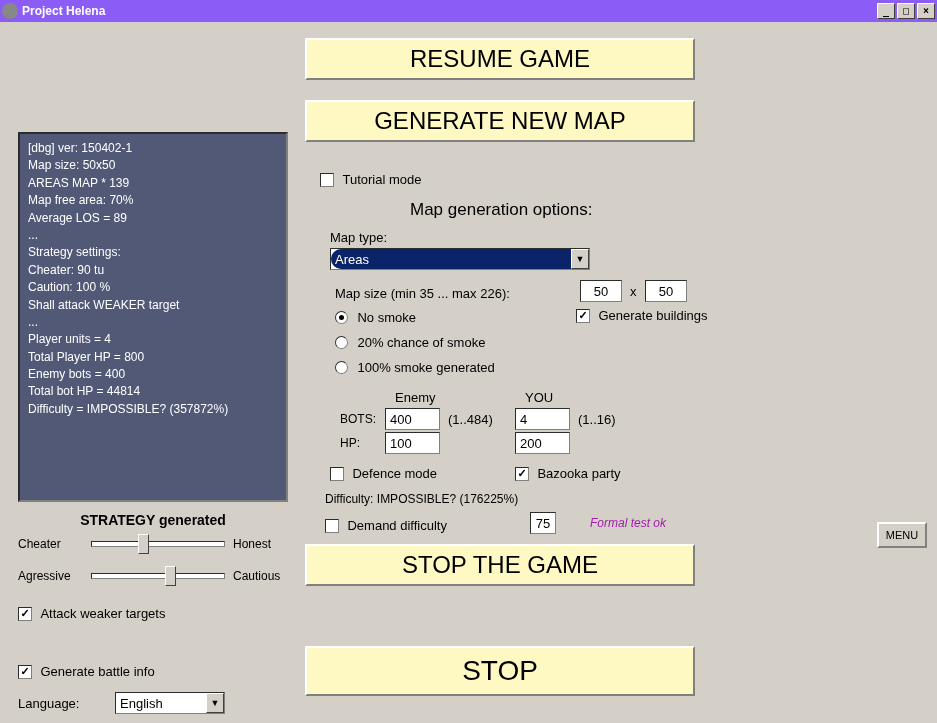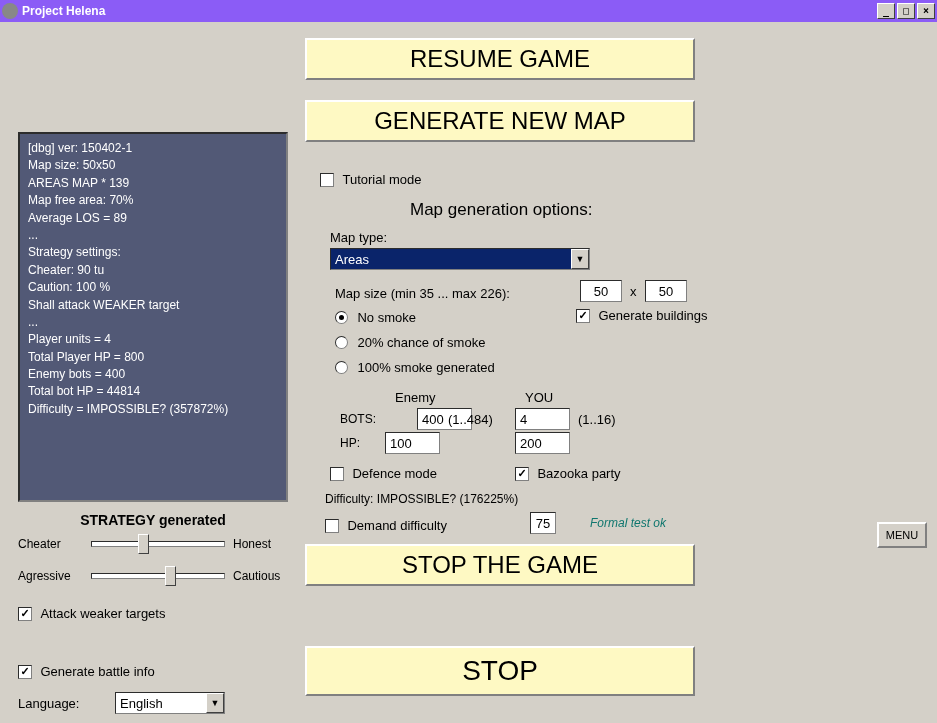--- a/index.html
+++ b/index.html
@@ -19,21 +19,21 @@
   .checkbox { display: inline-block; width: 14px; height: 14px; background: #fff; border: 1px inset #808080; margin-right: 4px; vertical-align: middle; cursor: pointer; text-align: center; line-height: 11px; font-size: 11px; font-weight: bold; }
   .checkbox.checked::after { content: "✓"; color: #000; }
   .radio { display: inline-block; width: 13px; height: 13px; border-radius: 50%; background: #fff; border: 1px inset #808080; margin-right: 5px; vertical-align: middle; cursor: pointer; position: relative; }
   .radio.checked::after { content: ""; position: absolute; left: 3px; top: 3px; width: 5px; height: 5px; background: #000; border-radius: 50%; }
   
   .lbl { font-size: 13px; }
   .section-title { font-size: 17px; }
   
   .select { display: inline-block; border: 1px inset #808080; background: #fff; height: 22px; font-size: 13px; position: relative; cursor: pointer; }
   .select .arrow { position: absolute; right: 0; top: 0; width: 18px; height: 100%; background: #d4d0c8; border: 1px solid; border-color: #fff #404040 #404040 #fff; text-align: center; line-height: 18px; font-size: 9px; }
-  .select .inner { padding: 2px 22px 2px 4px; height: 100%; line-height: 17px; }
+  .select .inner { padding: 2px 22px 2px 4px; height: 100%; line-height: 17px; border-radius: 10px; }
   .select.highlighted .inner { background: #0a246a; color: #fff; }
   
   .txt-input { border: 1px inset #808080; background: #fff; height: 22px; font-size: 13px; padding: 2px 4px; }
   
   .strategy-block { position: absolute; left: 18px; top: 490px; width: 270px; }
   .strategy-title { text-align: center; font-weight: bold; font-size: 14px; margin-bottom: 4px; }
   .slider-row { display: flex; align-items: center; font-size: 12px; margin-bottom: 8px; }
   .slider-row .left-lbl { width: 65px; }
   .slider-row .right-lbl { width: 55px; text-align: left; }
   .slider-track { flex: 1; height: 24px; position: relative; margin: 0 8px; }
@@ -111,21 +111,21 @@
     <div>
       <span class="radio"></span>
       <span class="lbl">100% smoke generated</span>
     </div>
   </div>
 
   <div class="lbl" style="position:absolute; left:395px; top:368px">Enemy</div>
   <div class="lbl" style="position:absolute; left:525px; top:368px">YOU</div>
 
   <div class="lbl" style="position:absolute; left:340px; top:390px; font-size:12px">BOTS:</div>
-  <input class="txt-input" style="position: absolute; left: 385px; top: 386px; width: 55px; margin-left: 32px;" value="400">
+  <input class="txt-input" style="position: absolute; left: 385px; top: 386px; width: 55px;" value="400">
   <span class="lbl" style="position:absolute; left:448px; top:390px">(1..484)</span>
   <input class="txt-input" style="position: absolute; left: 515px; top: 386px; width: 55px;" value="4">
   <span class="lbl" style="position:absolute; left:578px; top:390px">(1..16)</span>
 
   <div class="lbl" style="position:absolute; left:340px; top:414px; font-size:12px">HP:</div>
   <input class="txt-input" style="position: absolute; left: 385px; top: 410px; width: 55px;" value="100">
   <input class="txt-input" style="position: absolute; left: 515px; top: 410px; width: 55px;" value="200">
 
   <div style="position:absolute; left:330px; top:442px">
     <span class="checkbox"></span>
@@ -136,21 +136,21 @@
     <span class="lbl">Bazooka party</span>
   </div>
 
   <div class="lbl" style="position:absolute; left:325px; top:470px; font-size:12px">Difficulty: IMPOSSIBLE? (176225%)</div>
 
   <div style="position:absolute; left:325px; top:494px">
     <span class="checkbox"></span>
     <span class="lbl">Demand difficulty</span>
   </div>
   <input class="txt-input" style="position: absolute; left: 530px; top: 490px; width: 26px; text-align: center;" value="75">
-  <span style="position:absolute; left:590px; top:494px; color:#0f766e; font-size:12px; font-style:italic">Formal test ok</span>
+  <span style="position:absolute; left:590px; top:494px; color:#a21caf; font-size:12px; font-style:italic">Formal test ok</span>
 
   <button class="big-btn" style="top:522px">STOP THE GAME</button>
   <button class="big-btn" style="top:624px; height:50px; font-size:28px">STOP</button>
 
   <button class="menu-btn">MENU</button>
 
   <div class="strategy-block">
     <div class="strategy-title">STRATEGY generated</div>
     <div class="slider-row">
       <span class="left-lbl">Cheater</span>

